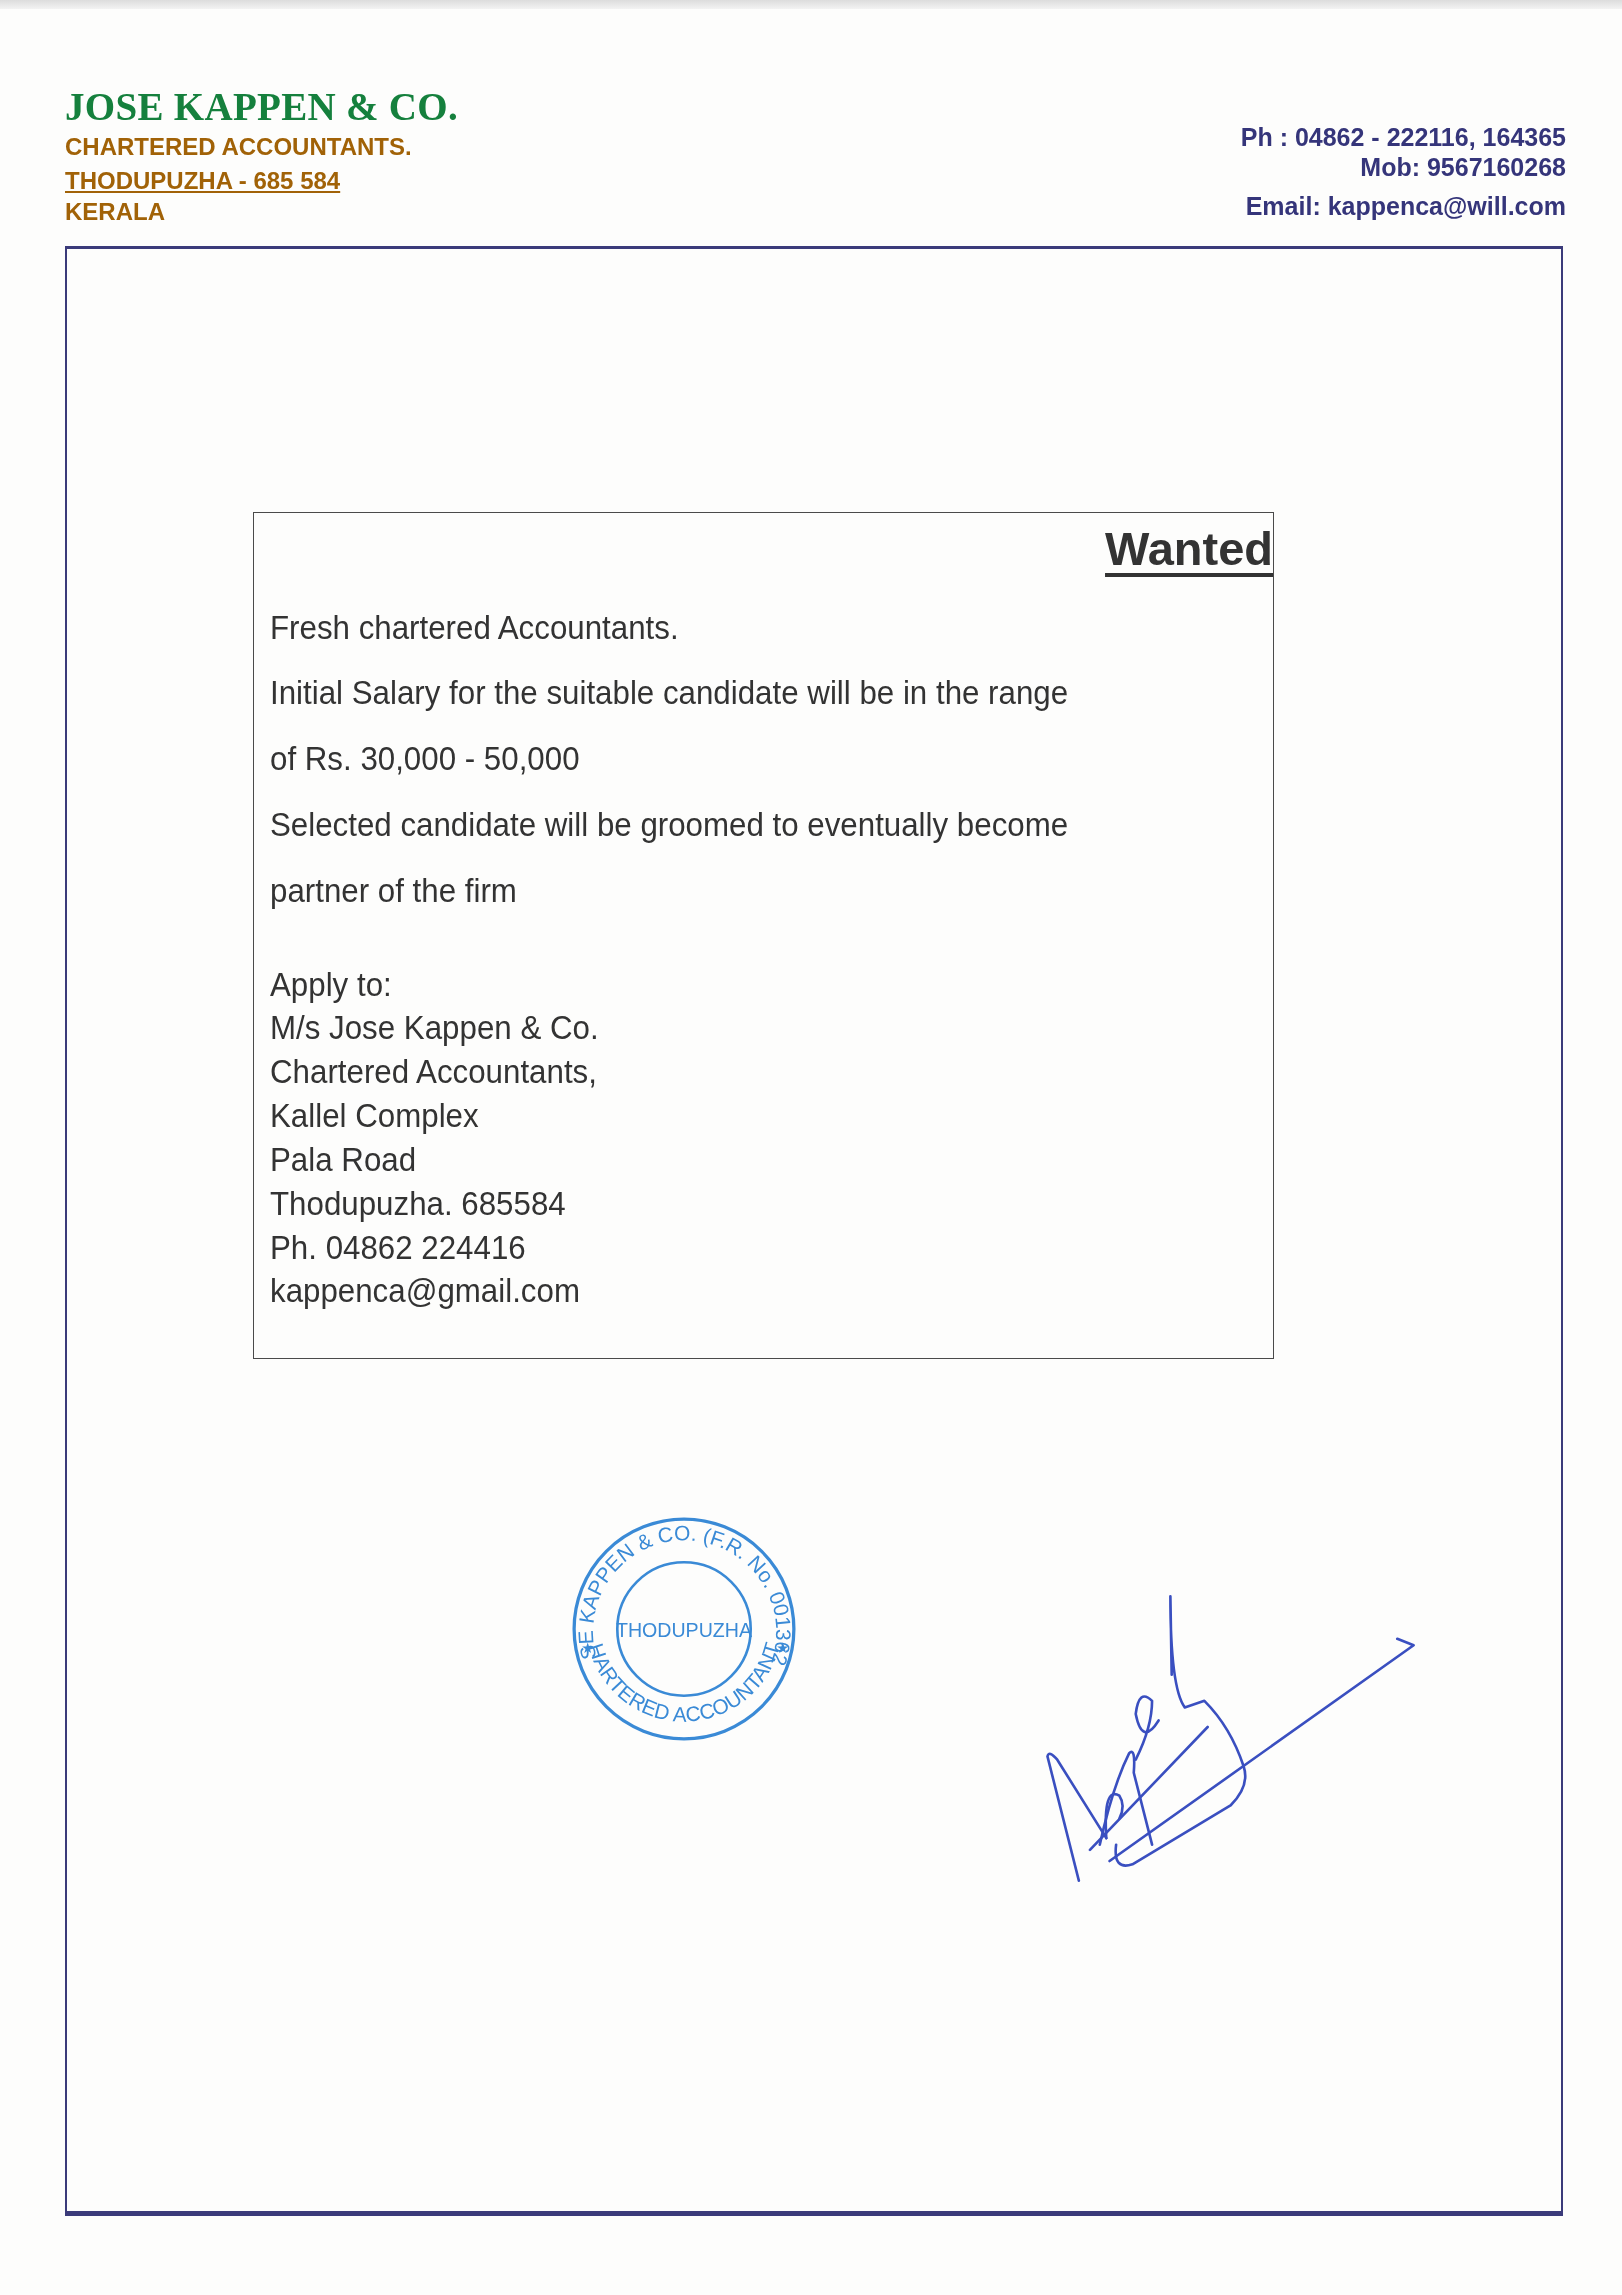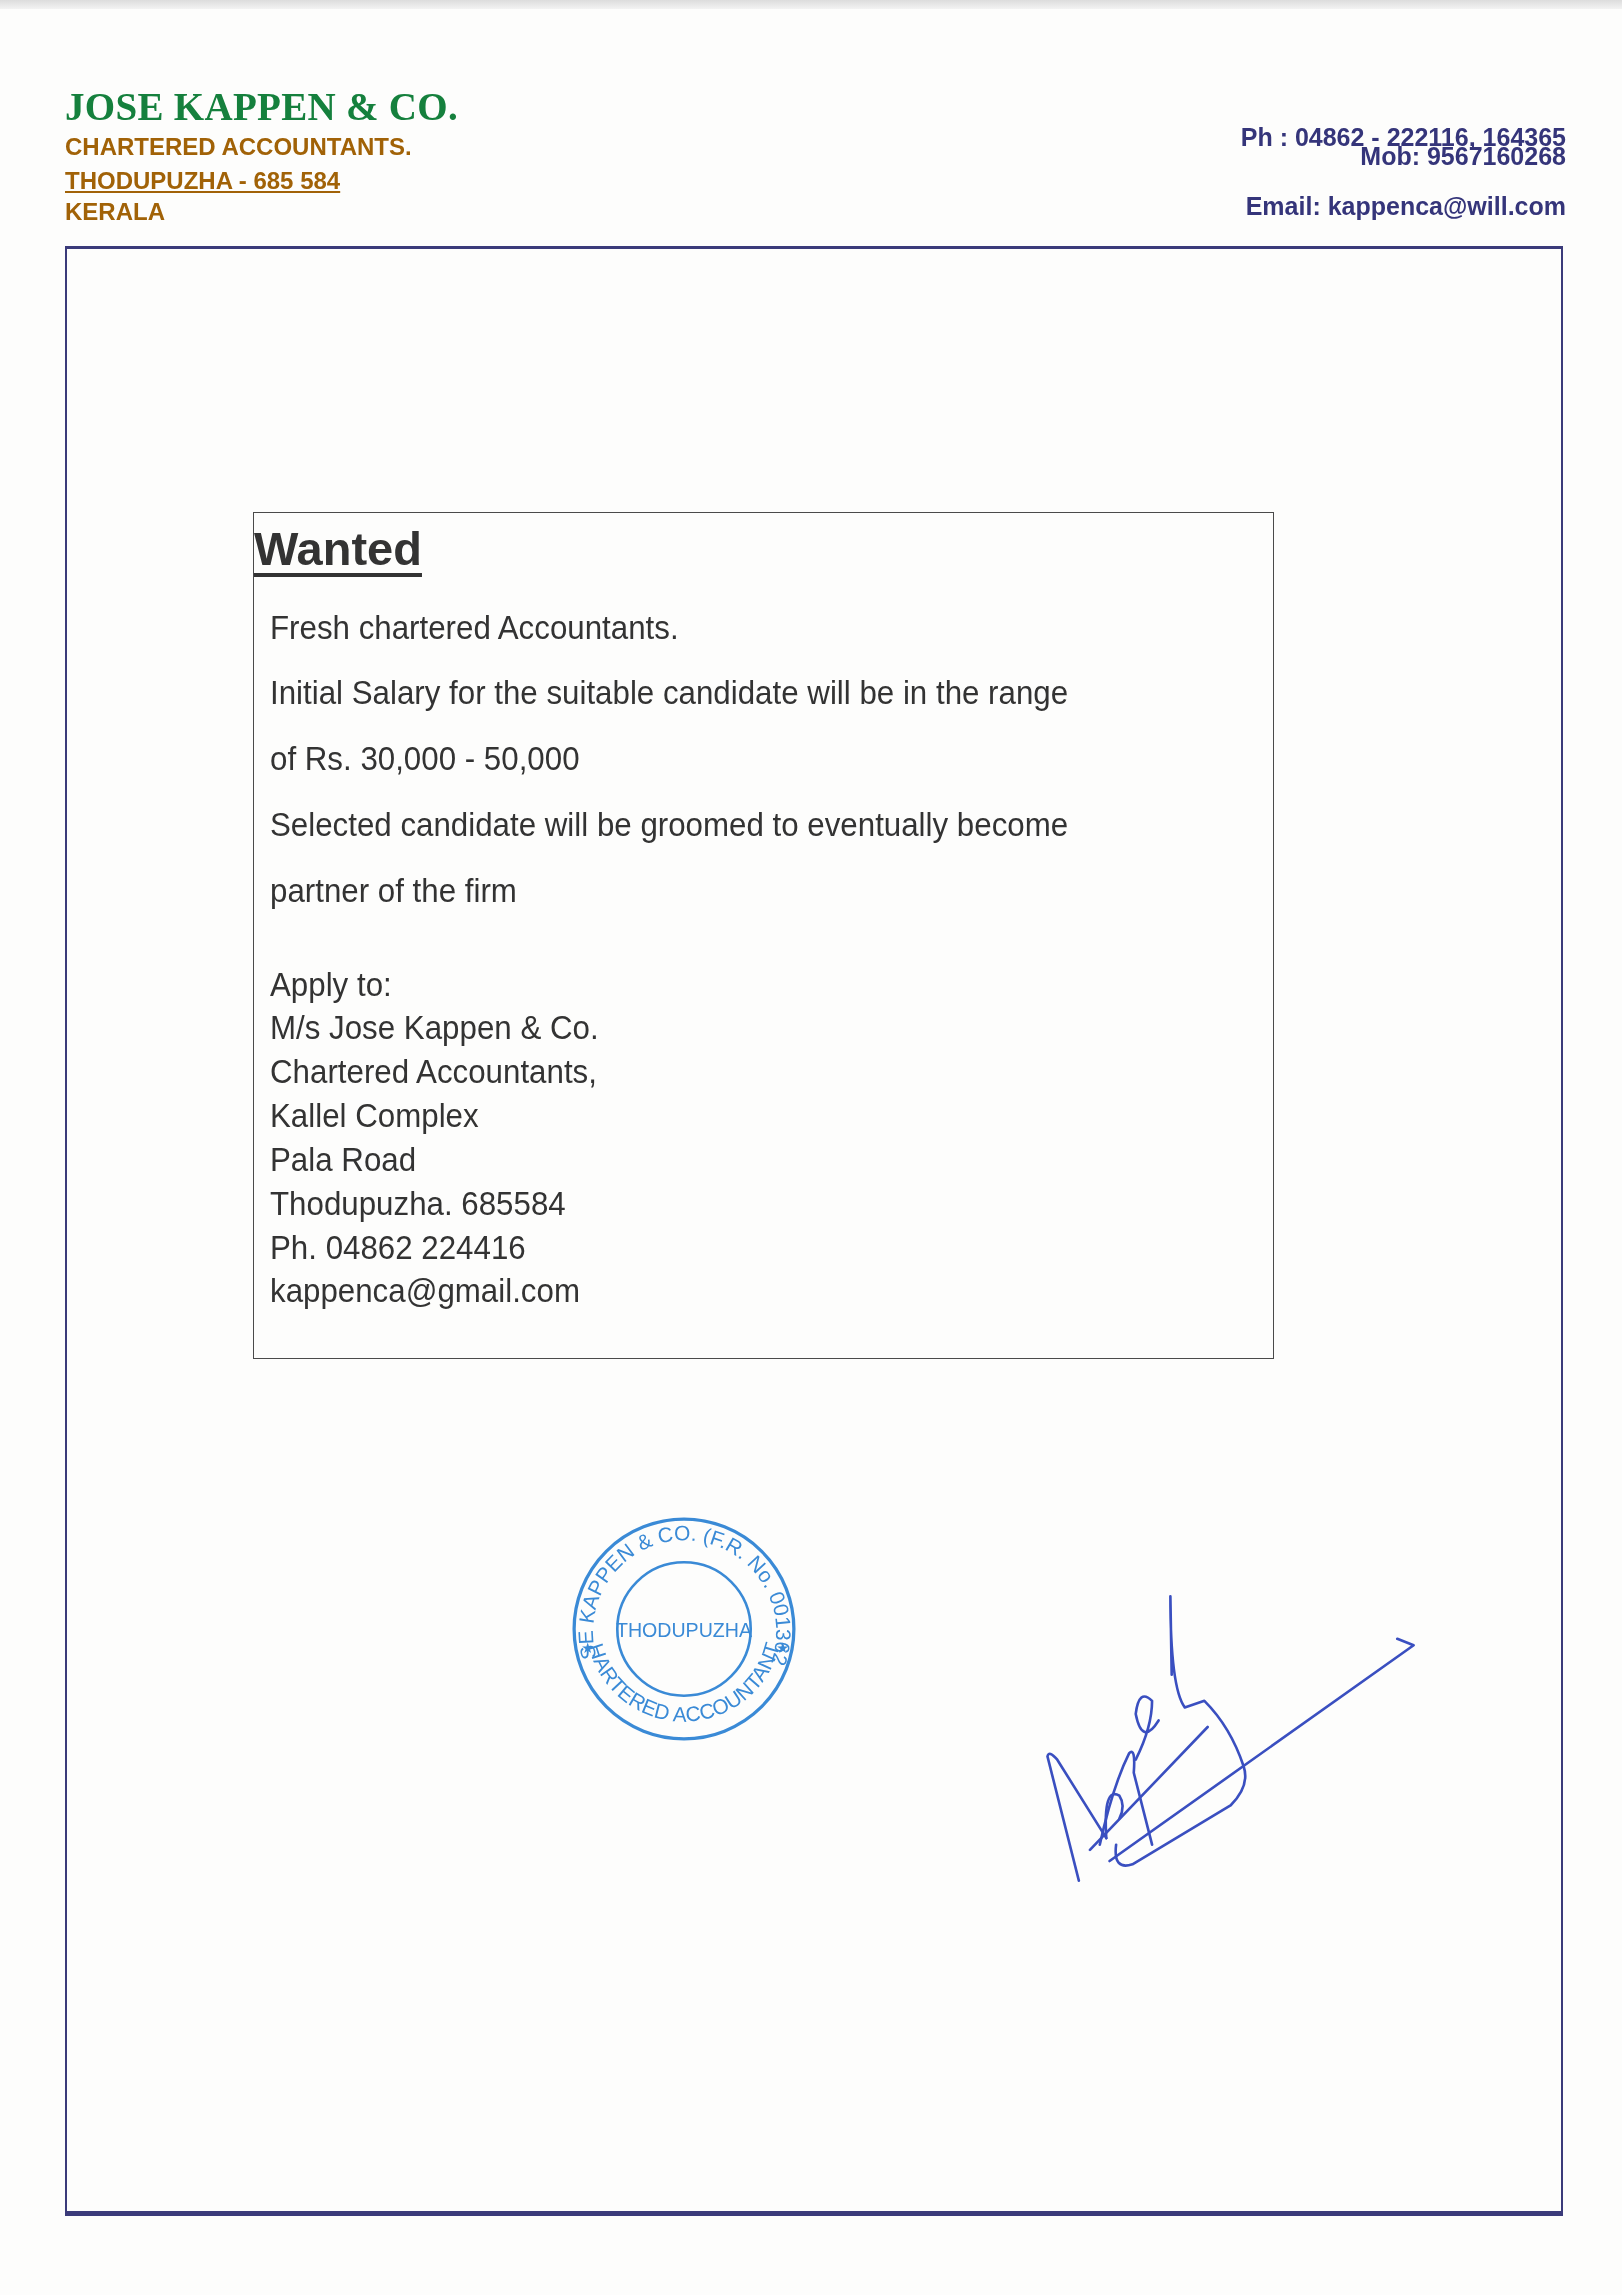--- a/index.html
+++ b/index.html
@@ -10,27 +10,27 @@
   }
   .topstrip { position:absolute; left:0; top:0; width:1623px; height:9.2px;
     background:linear-gradient(#dcdcdc,#f3f3f3); }
   .lh-name { position:absolute; left:65px; top:84px; font-family:"Liberation Serif", serif;
     font-weight:bold; font-size:39px; color:#15803d; letter-spacing:0.3px; white-space:nowrap; }
   .lh-line { position:absolute; left:65px; font-weight:bold; font-size:24px; color:#a16207;
     white-space:nowrap; }
   .lh-l1 { top:133px; } .lh-l2 { top:167px;text-decoration:underline; } .lh-l3 { top:198px; }
   .contact { position:absolute; right:57px; font-weight:bold; font-size:25px; color:#35357a;
     white-space:nowrap; text-align:right; }
-  .c1 { top:123px; } .c2 { top:142px;text-align:right; } .c3 { top:192px; }
+  .c1 { top:123px; } .c2 { top:153px;text-align:right; } .c3 { top:192px; }
   .frame { position:absolute; left:65px; top:246px; width:1498px; height:1970px;
     border-left:2.6px solid #3b3b7a; border-right:2.6px solid #3b3b7a;
     border-top:3.9px solid #3b3b7a; border-bottom:5.2px solid #3b3b7a; box-sizing:border-box; }
   .box { position:absolute; left:253px; top:512px; width:1021px; height:847px;
     border:1.3px solid #4a4a4a; box-sizing:border-box; }
-  .wanted { position:absolute; left:0; width:100%; top:7.9px; text-align:left;
+  .wanted { position:absolute; left:0; width:100%; top:7.9px; text-align:right;
     font-weight:bold; font-size:47px; color:#333; }
   .wanted span { text-decoration:underline; text-decoration-thickness:3.9px; text-underline-offset:7.9px; }
   .body-line { position:absolute; left:15.7px; font-size:34px; color:#333; white-space:nowrap;
     transform:scaleX(0.92); transform-origin:left; }
   .stamp { position:absolute; left:563px; top:1508px; width:242px; height:242px; }
   .sig { position:absolute; left:1021px; top:1557px; width:406px; height:340px; }
 </style>
 </head>
 <body>
 

